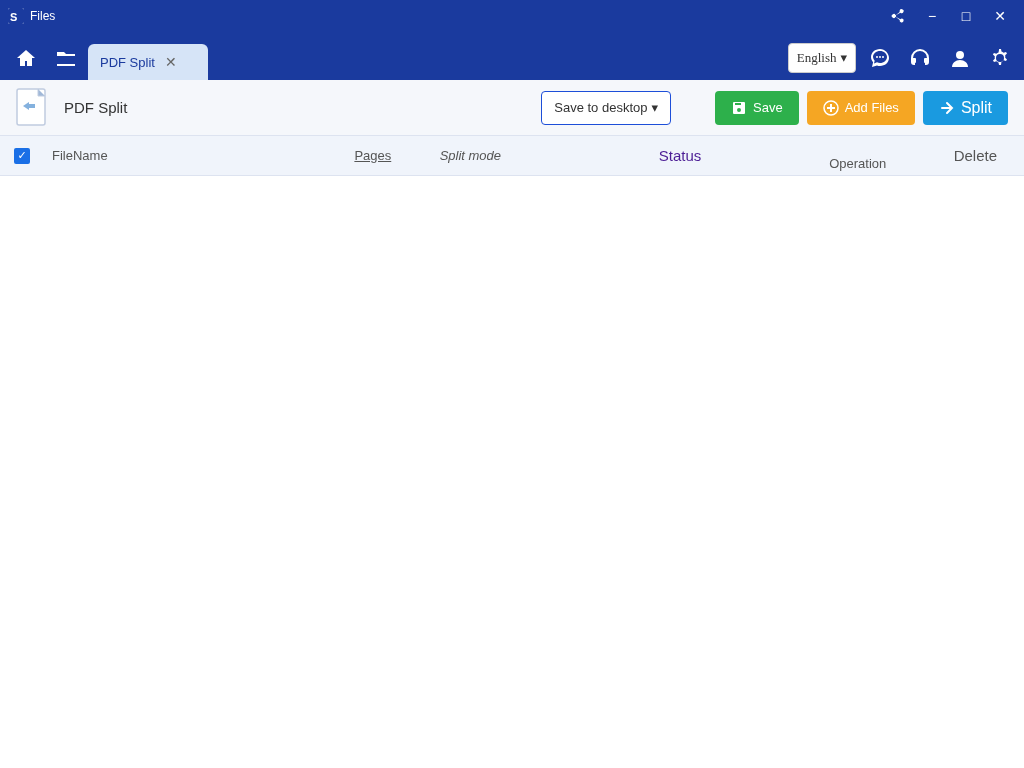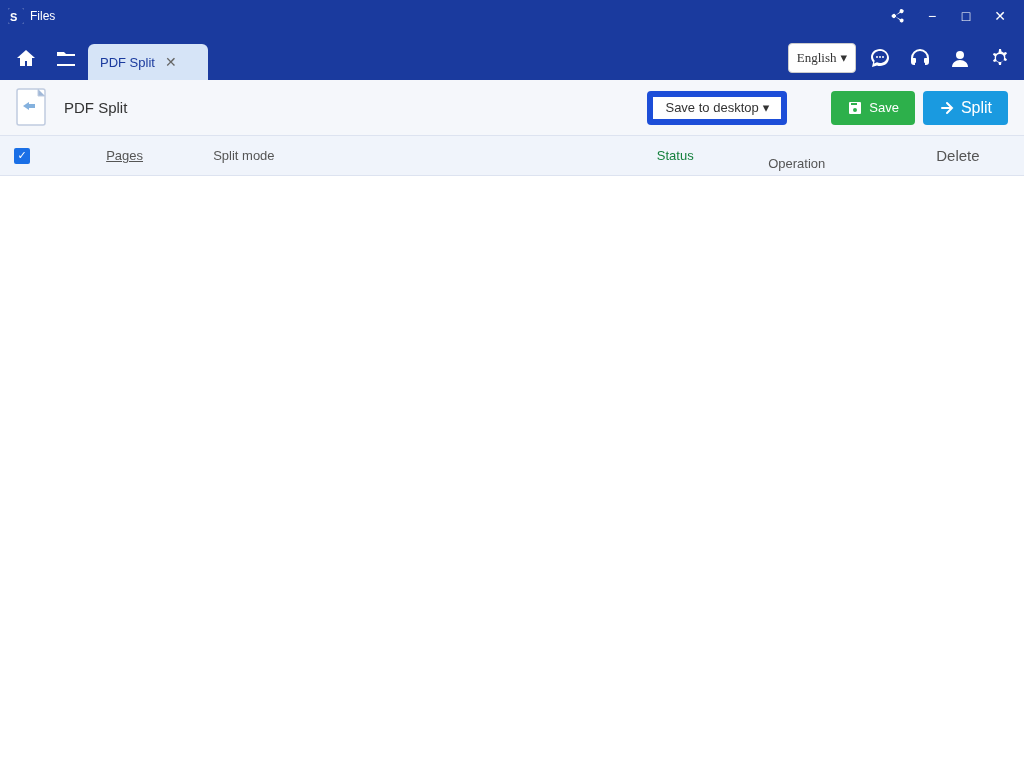--- a/index.html
+++ b/index.html
@@ -175,21 +175,21 @@
       color: #333;
       font-weight: 500;
     }
     .tool-bar-right {
       display: flex;
       align-items: center;
       gap: 8px;
     }
     .save-to-desktop {
       background: white;
-      border: 6px solid #1d4ed8;
+      border: 1px solid #1d4ed8;
       border-radius: 4px;
       padding: 6px 12px;
       font-size: 13px;
       color: #333;
       cursor: pointer;
       display: flex;
       align-items: center;
       gap: 4px;
       height: 34px;
     }
@@ -262,27 +262,28 @@
       font-size: 13px;
       color: #555;
       text-align: center;
       text-decoration: underline;
     }
     .col-splitmode {
       flex: 2;
       padding: 0 8px;
       font-size: 13px;
       color: #555;
+      font-style: italic;
     }
     .col-status {
       flex: 1.2;
       padding: 0 8px;
-      font-size: 13px;
-      color: #15803d;
-      text-align: right;
+      font-size: 15px;
+      color: #4c1d95;
+      text-align: left;
     }
     .col-operation {
       flex: 1.2;
       padding: 0 8px;
       font-size: 13px;
       color: #555;
       text-align: center;
       margin-top: 16px;
     }
     .col-delete {
@@ -419,33 +420,44 @@
       <button class="save-to-desktop">
         <span>Save to desktop</span>
         <span>▾</span>
       </button>
       <button class="btn-save">
         <svg width="16" height="16" viewBox="0 0 16 16" fill="white">
           <path d="M13 2H3a1 1 0 0 0-1 1v10a1 1 0 0 0 1 1h10a1 1 0 0 0 1-1V3a1 1 0 0 0-1-1zm-5 10a2 2 0 1 1 0-4 2 2 0 0 1 0 4zm2-7H4V3h6v2z"></path>
         </svg>
         <span>Save</span>
       </button>
+      <button class="btn-add">
+        <svg width="16" height="16" viewBox="0 0 16 16" fill="white">
+          <circle cx="8" cy="8" r="7" stroke="white" stroke-width="1.5" fill="none"></circle>
+          <line x1="8" y1="4" x2="8" y2="12" stroke="white" stroke-width="2"></line>
+          <line x1="4" y1="8" x2="12" y2="8" stroke="white" stroke-width="2"></line>
+        </svg>
+        <span>Add Files</span>
+      </button>
       <button class="btn-split">
         <svg width="16" height="16" viewBox="0 0 16 16" fill="white">
           <path d="M3 8h10M8 3l5 5-5 5" stroke="white" stroke-width="2" fill="none" stroke-linecap="round"></path>
         </svg>
         <span>Split</span>
       </button>
     </div>
   </div>
 
   <div class="table-header">
     <div class="col-check">
       <div class="checkbox-blue">✓</div>
     </div>
+    <div class="col-filename">
+      <span>FileName</span>
+    </div>
     <div class="col-pages">
       <span>Pages</span>
     </div>
     <div class="col-splitmode">
       <span>Split mode</span>
     </div>
     <div class="col-status">
       <span>Status</span>
     </div>
     <div class="col-operation">

